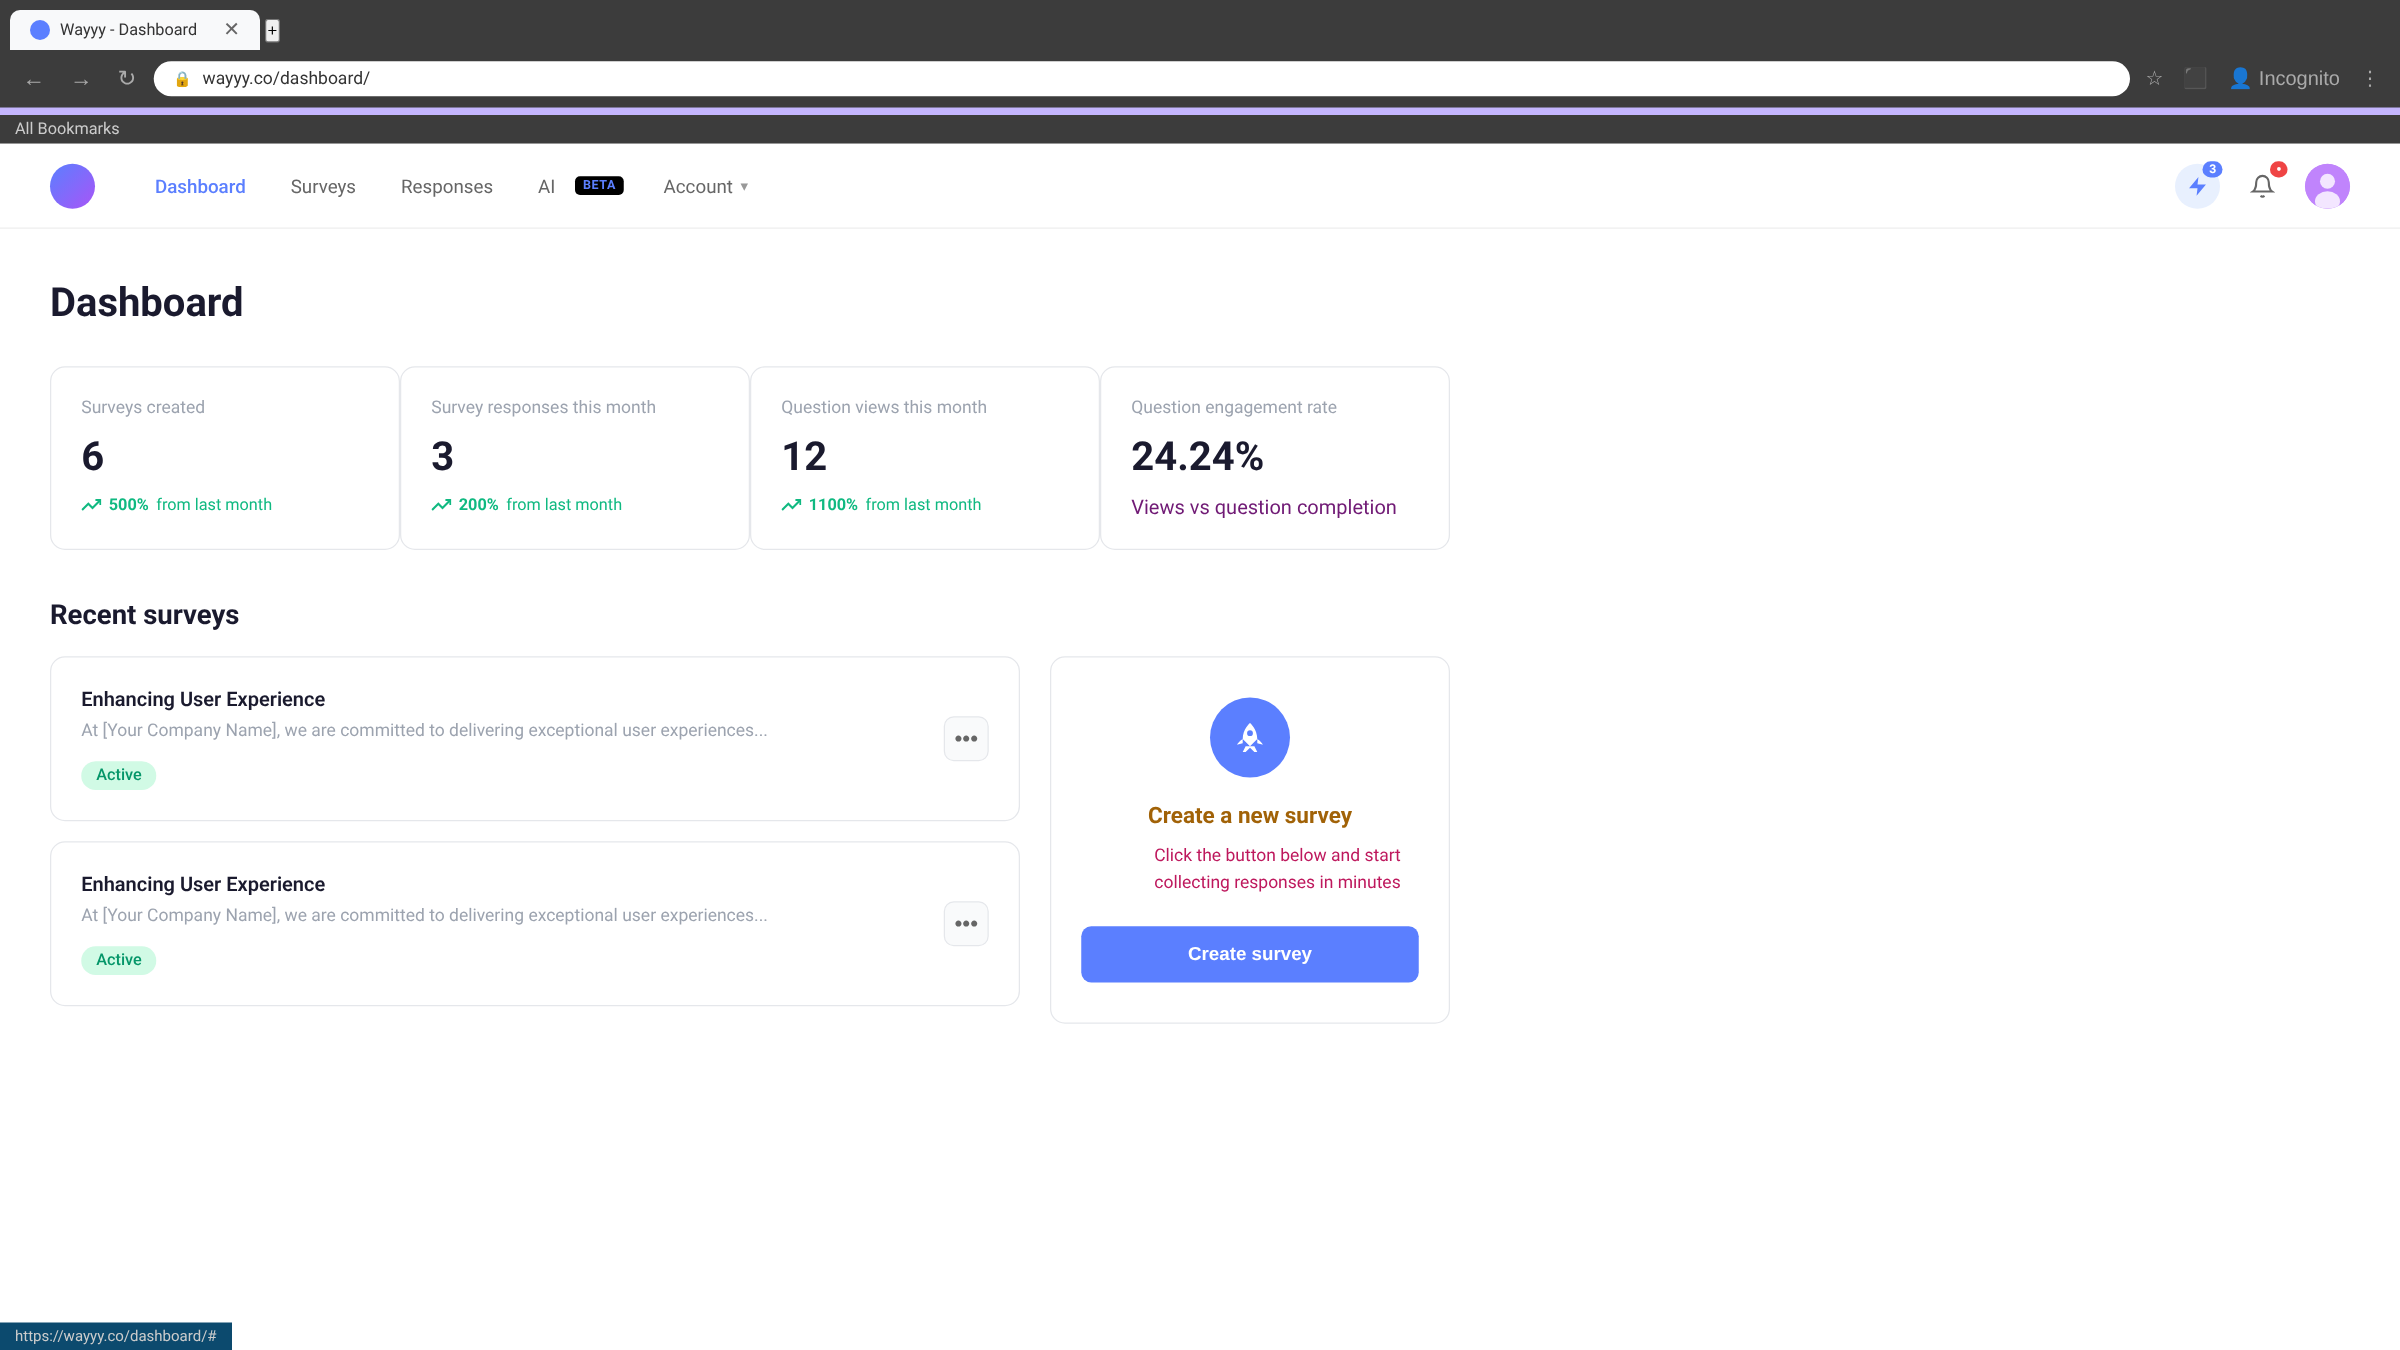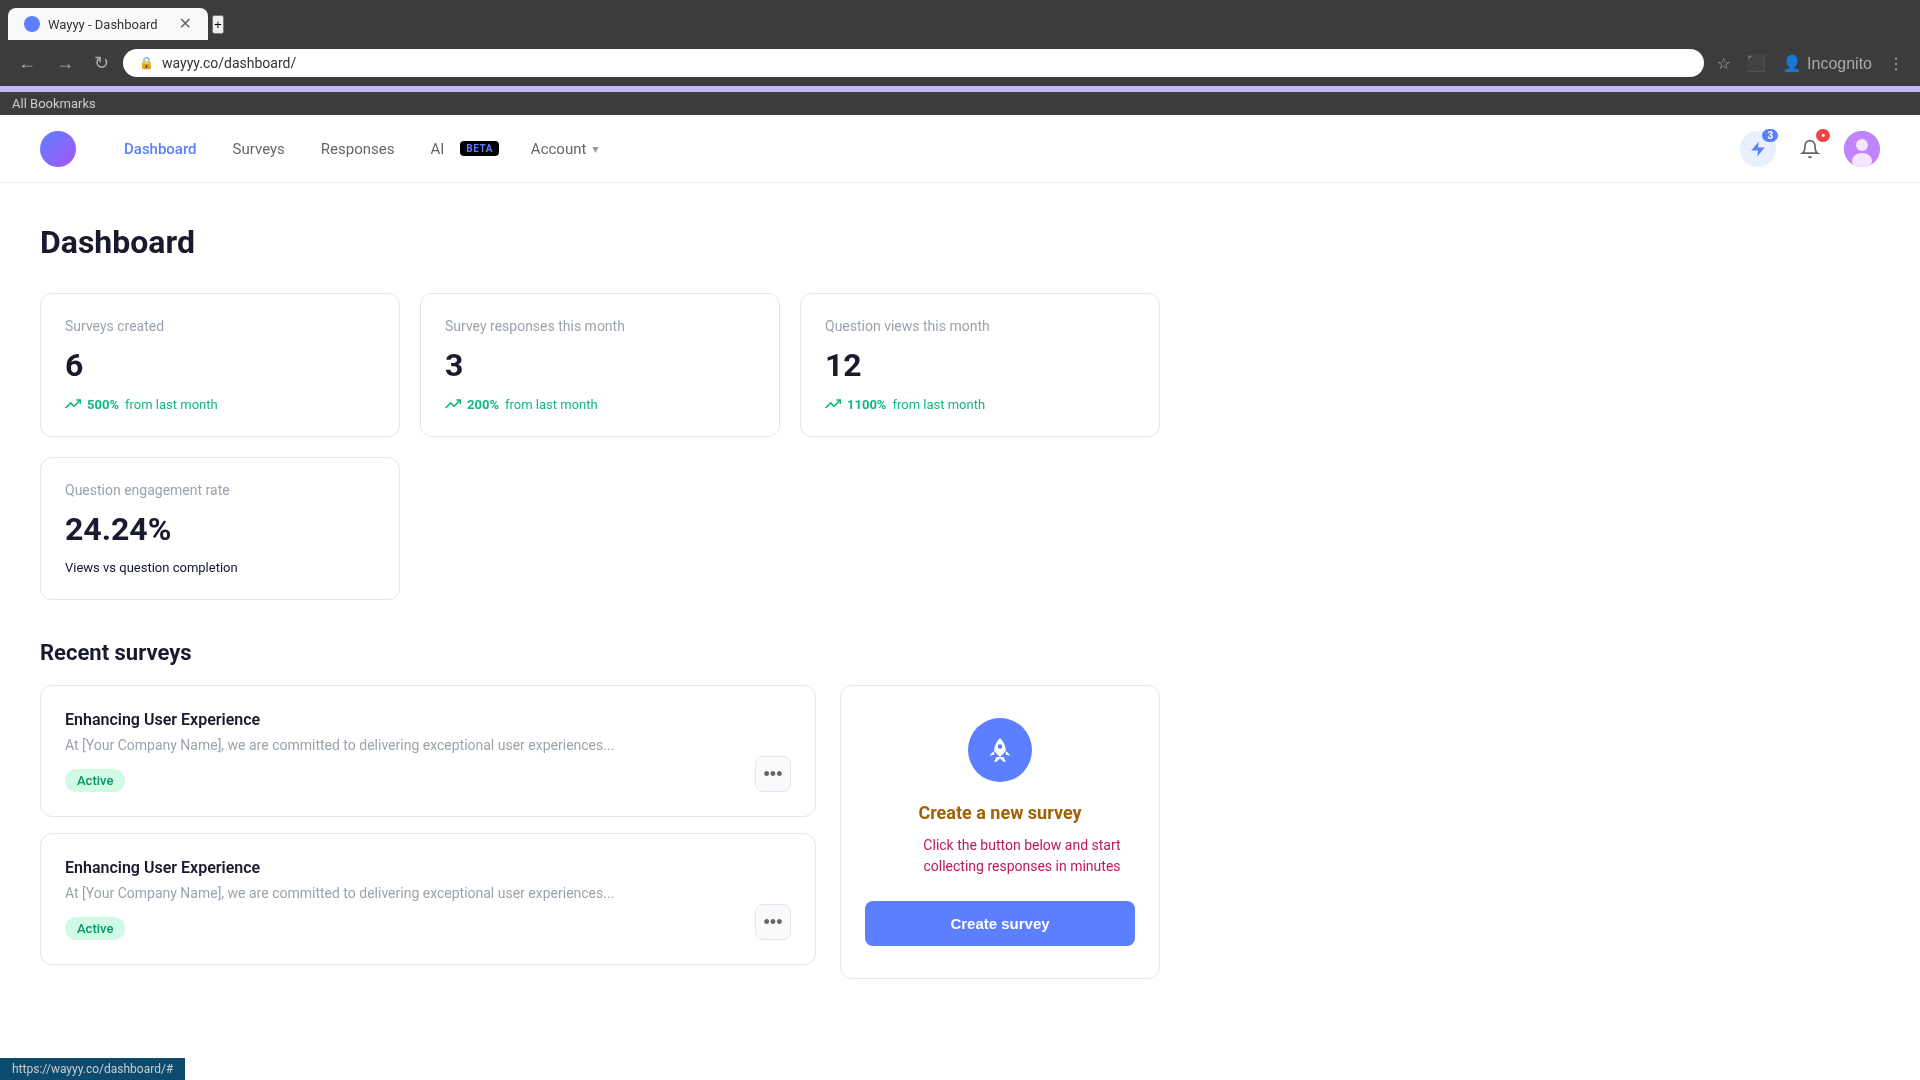--- a/index.html
+++ b/index.html
@@ -37,34 +37,34 @@
     .nav-icon-btn { position: relative; background: none; border: none; cursor: pointer; display: flex; align-items: center; justify-content: center; width: 36px; height: 36px; border-radius: 50%; }
     .nav-badge { position: absolute; top: -2px; right: -2px; background: #5b7fff; color: #fff; font-size: 10px; font-weight: 700; border-radius: 10px; padding: 1px 5px; }
     .notif-badge { background: #ef4444; }
     .avatar { width: 36px; height: 36px; border-radius: 50%; background: #c084fc; display: flex; align-items: center; justify-content: center; font-size: 14px; color: #fff; overflow: hidden; }
 
     
     .main { padding: 40px 40px 60px; max-width: 1200px; }
     .page-title { font-size: 32px; font-weight: 700; color: #1a1a2e; margin-bottom: 32px; }
 
     
-    .stats-grid { display: grid; grid-template-columns: repeat(3, 1fr); gap: 20px; margin-bottom: 40px; }
+    .stats-grid { display: grid; grid-template-columns: repeat(4, 1fr); margin-bottom: 40px; }
     .stat-card { background: #fff; border: 1px solid #e5e7eb; border-radius: 12px; padding: 24px; }
     .stat-label { font-size: 14px; color: #9ca3af; margin-bottom: 12px; }
     .stat-value { font-size: 32px; font-weight: 700; color: #1a1a2e; margin-bottom: 12px; }
     .stat-change { display: flex; align-items: center; gap: 6px; font-size: 13px; }
     .stat-change.positive { color: #10b981; }
-    .stat-note { font-size: 13px; color: #0f172a; }
+    .stat-note { font-size: 16px; color: #701a75; }
 
     
     .section-title { font-size: 22px; font-weight: 700; color: #1a1a2e; margin-bottom: 20px; }
     .surveys-layout { display: grid; grid-template-columns: 1fr 320px; gap: 24px; }
     .survey-list { display: flex; flex-direction: column; gap: 16px; }
     .survey-card { background: #fff; border: 1px solid #e5e7eb; border-radius: 12px; padding: 24px; position: relative; }
-    .survey-card-header { display: flex; justify-content: space-between; align-items: flex-end; }
+    .survey-card-header { display: flex; justify-content: space-between; align-items: center; }
     .survey-name { font-size: 16px; font-weight: 600; color: #1a1a2e; margin-bottom: 8px; }
     .survey-desc { font-size: 14px; color: #9ca3af; margin-bottom: 16px; }
     .survey-status-badge { display: inline-block; background: #d1fae5; color: #059669; font-size: 13px; font-weight: 500; padding: 4px 12px; border-radius: 20px; }
     .more-btn { background: #f9fafb; border: 1px solid #e5e7eb; border-radius: 8px; padding: 6px 10px; cursor: pointer; color: #666; font-size: 18px; display: flex; align-items: center; justify-content: center; width: 36px; height: 36px; flex-shrink: 0; }
 
     
     .create-panel { background: #fff; border: 1px solid #e5e7eb; border-radius: 12px; padding: 32px 24px; display: flex; flex-direction: column; align-items: center; text-align: center; }
     .rocket-icon-wrapper { width: 64px; height: 64px; background: #5b7fff; border-radius: 50%; display: flex; align-items: center; justify-content: center; margin-bottom: 20px; font-size: 28px; color: #fff; }
     .create-panel-title { font-size: 18px; font-weight: 700; color: #a16207; margin-bottom: 12px; }
     .create-panel-desc { font-size: 14px; color: #be185d; margin-bottom: 24px; line-height: 1.5; margin-left: 44px; }

